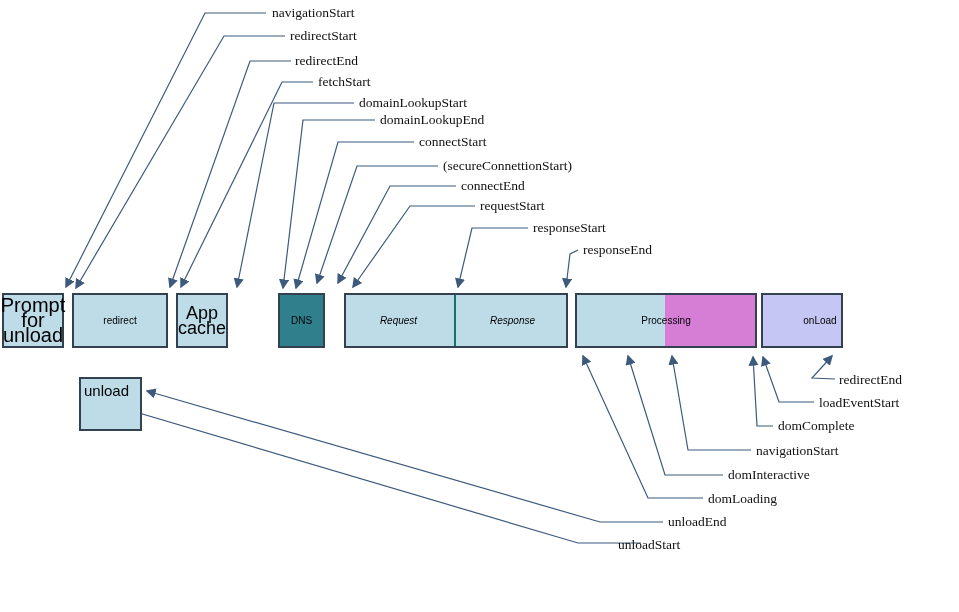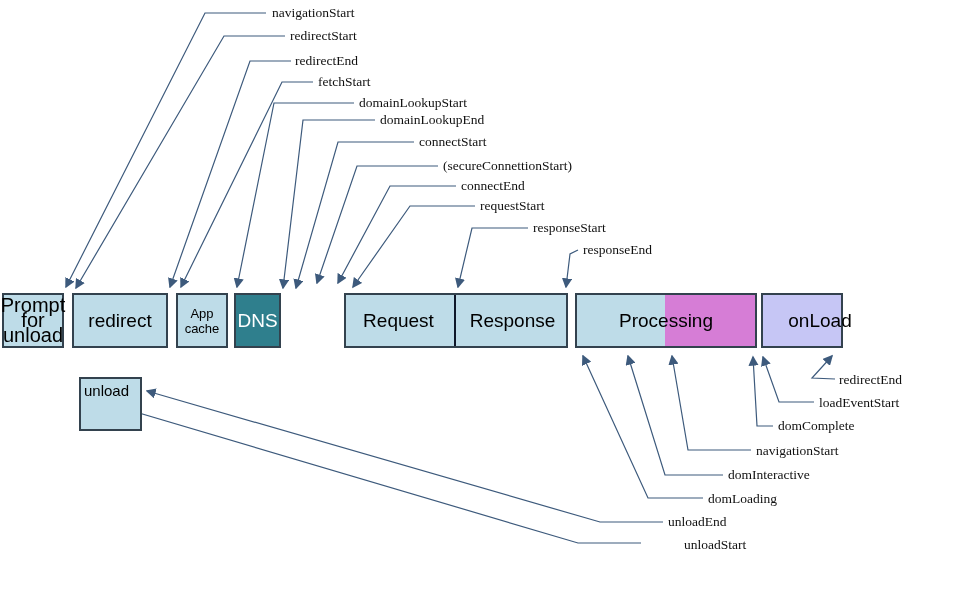--- a/index.html
+++ b/index.html
@@ -22,33 +22,33 @@
   }
   .box{
     position:absolute;
     box-sizing:border-box;
     border:2px solid #33424e;
     background:#bedce8;
     display:flex;
     align-items:center;
     justify-content:center;
     text-align:center;
-    font-size:19px;
+    font-size:10px;
     color:#000000;
   }
   .box-prompt{font-size:20px;line-height:15px;padding:0 1px;}
-  .box-appcache{font-size:13px;line-height:15px;padding:10px 4px;}
-  .box-dns{background:#2f7f8d;color:#ffffff;}
+  .box-appcache{font-size:18px;line-height:15px;padding:10px 4px;}
+  .box-dns{background:#2f7f8d;color:#000000;margin-left:44px;}
   .box-tcp{background:linear-gradient(to right,#e88b2e 0 50%,#c140c8 50% 100%);color:#ffffff;}
-  .box-reqres{padding:0;background:#bedce8;}
+  .box-reqres{padding:0;background:#bedce8;font-style:italic;}
   .box-reqres .cell{
     flex:0 0 auto;height:100%;
     display:flex;align-items:center;justify-content:center;
   }
-  .box-reqres .cell.second{border-left:2px solid #0f172a;}
+  .box-reqres .cell.second{border-left:2px solid #0f766e;}
   .box-processing{background:linear-gradient(to right,#bedce8 0 49.5%,#d67dd6 49.5% 100%);}
   .box-onload{background:#c6c6f5;padding-left:36px;}
   .box-unload{justify-content:flex-start;align-items:flex-start;padding:3px 0 0 3px;font-size:15px;margin-top:44px;}
 </style>
 </head>
 <body>
 
 <div id="stage">
 
   <svg id="arrows" width="959" height="612" viewBox="0 0 959 612">
@@ -133,15 +133,15 @@
   <div class="evt" style="left:533px;top:228px">responseStart</div>
   <div class="evt" style="left:583px;top:250px">responseEnd</div>
 
   <div class="evt" style="left:839px;top:380px">redirectEnd</div>
   <div class="evt" style="left:819px;top:403px">loadEventStart</div>
   <div class="evt" style="left:778px;top:426px">domComplete</div>
   <div class="evt" style="left:756px;top:451px">navigationStart</div>
   <div class="evt" style="left:728px;top:475px">domInteractive</div>
   <div class="evt" style="left:708px;top:499px">domLoading</div>
   <div class="evt" style="left:668px;top:522px">unloadEnd</div>
-  <div class="evt" style="left:684px;top:545px">unloadStart</div>
+  <div class="evt" style="left:618px;top:545px">unloadStart</div>
 
 </div>
 
 </body></html>

